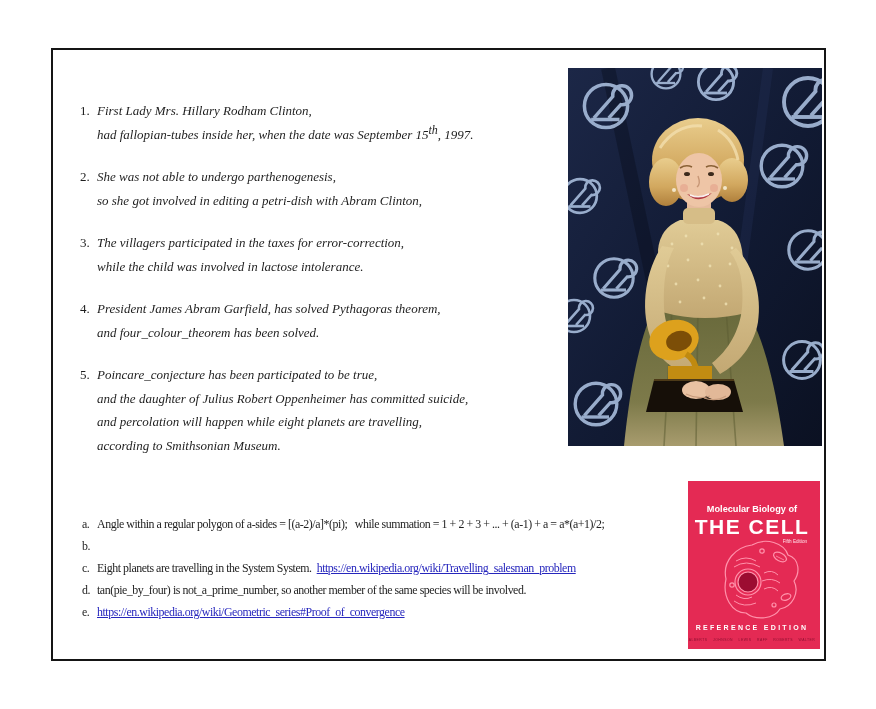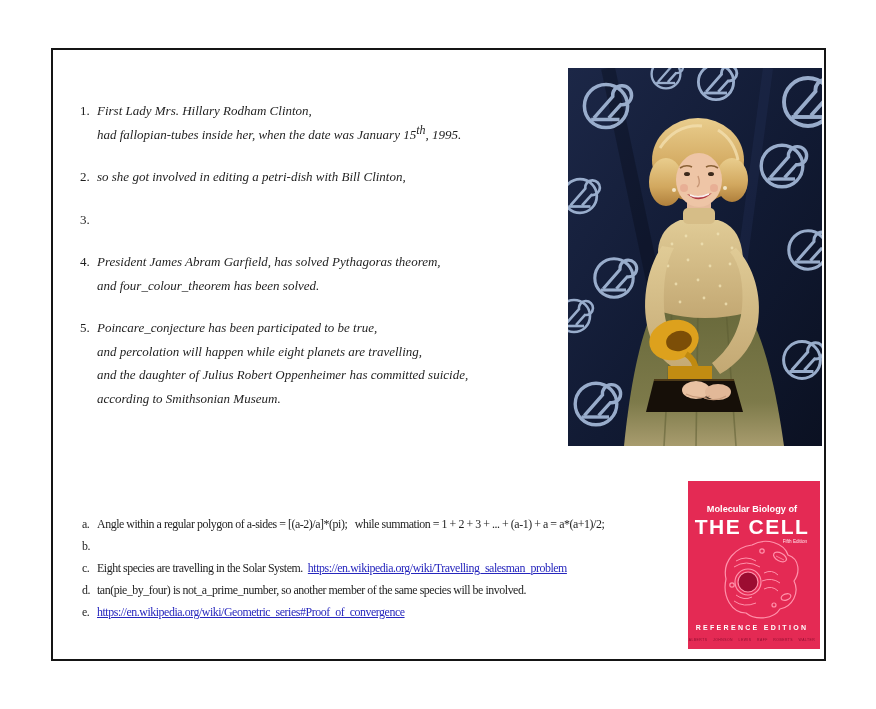--- a/index.html
+++ b/index.html
@@ -24,64 +24,69 @@
 </head>
 <body>
 
 <div class="page">
 
   <div class="numbered" id="numbered-list">
       <div class="list-item">
         <span class="marker">1.</span>
         <div class="lines">
           <div class="line"><span>First Lady Mrs. Hillary Rodham Clinton,</span></div>
-          <div class="line"><span>had fallopian-tubes inside her, when the date was January 15</span><sup>th</sup><span>, 1995.</span></div>
+          <div class="line"><span>had fallopian-tubes inside her, when the date was September 15</span><sup>th</sup><span>, 1997.</span></div>
         </div>
       </div>
       <div class="list-item">
         <span class="marker">2.</span>
         <div class="lines">
-          <div class="line"><span>so she got involved in editing a petri-dish with Bill Clinton,</span></div>
+          <div class="line"><span>She was not able to undergo parthenogenesis,</span></div>
+          <div class="line"><span>so she got involved in editing a petri-dish with Abram Clinton,</span></div>
         </div>
       </div>
       <div class="list-item">
         <span class="marker">3.</span>
+        <div class="lines">
+          <div class="line"><span>The villagers participated in the taxes for error-correction,</span></div>
+          <div class="line"><span>while the child was involved in lactose intolerance.</span></div>
+        </div>
       </div>
       <div class="list-item">
         <span class="marker">4.</span>
         <div class="lines">
           <div class="line"><span>President James Abram Garfield, has solved Pythagoras theorem,</span></div>
           <div class="line"><span>and four_colour_theorem has been solved.</span></div>
         </div>
       </div>
       <div class="list-item">
         <span class="marker">5.</span>
         <div class="lines">
           <div class="line"><span>Poincare_conjecture has been participated to be true,</span></div>
+          <div class="line"><span>and the daughter of Julius Robert Oppenheimer has committed suicide,</span></div>
           <div class="line"><span>and percolation will happen while eight planets are travelling,</span></div>
-          <div class="line"><span>and the daughter of Julius Robert Oppenheimer has committed suicide,</span></div>
           <div class="line"><span>according to Smithsonian Museum.</span></div>
         </div>
       </div>
     </div>
 
   <div class="lettered" id="lettered-list">
       <div class="list-item">
         <span class="marker">a.</span>
         <div class="lines">
           <div class="line"><span>Angle within a regular polygon of a-sides = [(a-2)/a]*(pi);   while summation = 1 + 2 + 3 + ... + (a-1) + a = a*(a+1)/2;</span></div>
         </div>
       </div>
       <div class="list-item">
         <span class="marker">b.</span>
       </div>
       <div class="list-item">
         <span class="marker">c.</span>
         <div class="lines">
-          <div class="line"><span>Eight species are travelling in the Solar System.  </span><a class="doc-link" href="#">https://en.wikipedia.org/wiki/Travelling_salesman_problem</a></div>
+          <div class="line"><span>Eight planets are travelling in the System System.  </span><a class="doc-link" href="#">https://en.wikipedia.org/wiki/Travelling_salesman_problem</a></div>
         </div>
       </div>
       <div class="list-item">
         <span class="marker">d.</span>
         <div class="lines">
           <div class="line"><span>tan(pie_by_four) is not_a_prime_number, so another member of the same species will be involved.</span></div>
         </div>
       </div>
       <div class="list-item">
         <span class="marker">e.</span>

